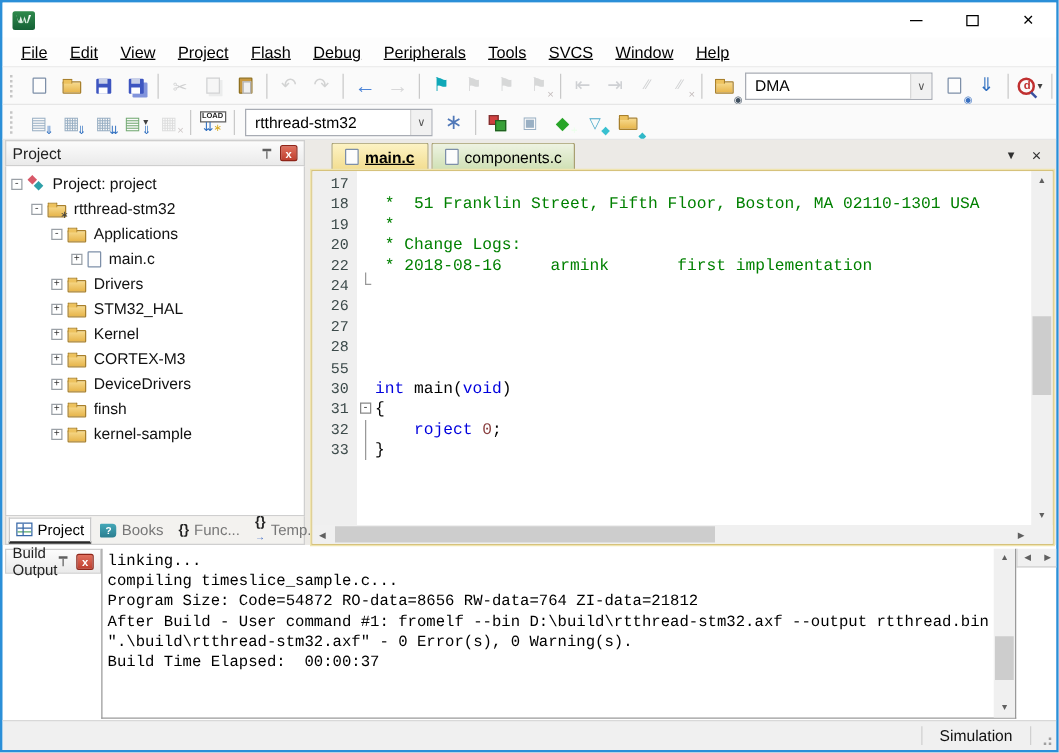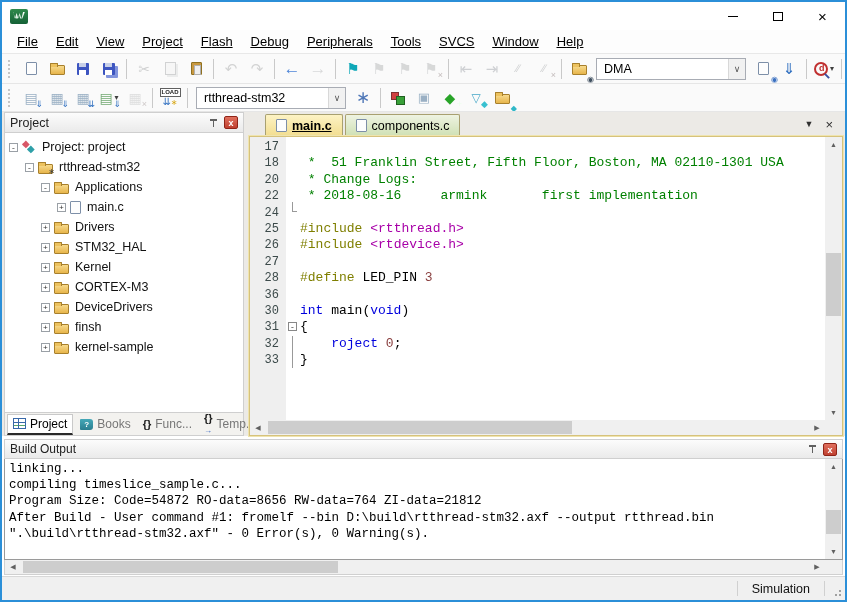--- a/index.html
+++ b/index.html
@@ -136,21 +136,21 @@
   .sb-v{width:17px;background:#f0f0f0;display:flex;flex-direction:column;flex:none;}
   .sb-h{height:15px;background:#f0f0f0;display:flex;flex:none;}
   .sb-btn{flex:none;display:flex;align-items:center;justify-content:center;font-size:7px;color:#606060;}
   .sb-v .sb-btn{height:15px;} .sb-h .sb-btn{width:16px;}
   .sb-track{flex:1;position:relative;}
   .sb-thumb{position:absolute;background:#cdcdcd;}
   .sb-v .sb-thumb{left:1px;right:1px;} .sb-h .sb-thumb{top:1px;bottom:1px;}
   .sb-corner{width:17px;flex:none;background:#f0f0f0;}
 
   
-  .bo{height:136px;margin:3px 2px 0;display:flex;flex-direction:column;flex:none;}
+  .bo{height:136px;margin:3px 2px 0;display:flex;flex-direction:row;flex:none;}
   .bohead{height:20px;display:flex;align-items:center;background:linear-gradient(#fcfcfc,#eaeaea);
           border:1px solid #cfcfcf;padding:0 5px;font-size:12px;color:#222;}
   .bohead .lbl{flex:1;}
   .bobody{flex:1;display:flex;border:1px solid #9a9a9a;border-top:none;background:#fff;min-height:0;}
   .bolines{flex:1;font:12.5px/16.2px "Liberation Mono",monospace;color:#000;padding:2px 4px;
            white-space:pre;overflow:hidden;}
   .bo .sb-h{border:1px solid #d0d0d0;border-top:none;}
 
   
   .statusbar{height:24px;background:#f0f0f0;border-top:1px solid #d8d8d8;display:flex;
@@ -457,58 +457,56 @@
               <div class="cl">
                 <span class="lnum">17</span>
                 <span class="fold"></span>
               </div>
               <div class="cl">
                 <span class="lnum">18</span>
                 <span class="fold"></span>
                 <span class="ctext"><span class="tok-c"> *  51 Franklin Street, Fifth Floor, Boston, MA 02110-1301 USA</span></span>
               </div>
               <div class="cl">
+                <span class="lnum">19</span>
+                <span class="fold"></span>
+                <span class="ctext"><span class="tok-c"> *</span></span>
+              </div>
+              <div class="cl">
                 <span class="lnum">20</span>
                 <span class="fold"></span>
                 <span class="ctext"><span class="tok-c"> * Change Logs:</span></span>
               </div>
               <div class="cl">
                 <span class="lnum">22</span>
                 <span class="fold"></span>
                 <span class="ctext"><span class="tok-c"> * 2018-08-16     armink       first implementation</span></span>
               </div>
               <div class="cl">
                 <span class="lnum">24</span>
                 <span class="fold">
                   <span class="fend"></span>
                 </span>
                 <span class="ctext"></span>
               </div>
               <div class="cl">
-                <span class="lnum">25</span>
-                <span class="fold"></span>
-                <span class="ctext"><span class="tok-pp">#include</span><span class="tok-t"> </span><span class="tok-inc">&lt;rtthread.h&gt;</span></span>
-              </div>
-              <div class="cl">
                 <span class="lnum">26</span>
                 <span class="fold"></span>
-                <span class="ctext"><span class="tok-pp">#include</span><span class="tok-t"> </span><span class="tok-inc">&lt;rtdevice.h&gt;</span></span>
               </div>
               <div class="cl">
                 <span class="lnum">27</span>
                 <span class="fold"></span>
                 <span class="ctext"></span>
               </div>
               <div class="cl">
                 <span class="lnum">28</span>
                 <span class="fold"></span>
-                <span class="ctext"><span class="tok-pp">#define</span><span class="tok-t"> LED_PIN </span><span class="tok-n">3</span></span>
-              </div>
-              <div class="cl">
-                <span class="lnum">36</span>
+              </div>
+              <div class="cl">
+                <span class="lnum">55</span>
                 <span class="fold"></span>
                 <span class="ctext"></span>
               </div>
               <div class="cl">
                 <span class="lnum">30</span>
                 <span class="fold"></span>
                 <span class="ctext"><span class="tok-k">int</span><span class="tok-t"> main(</span><span class="tok-k">void</span><span class="tok-t">)</span></span>
               </div>
               <div class="cl">
                 <span class="lnum">31</span>
@@ -554,21 +552,21 @@
 
   <div class="bo">
     <div class="bohead">
       <span class="lbl">Build Output</span>
       <span class="hicons" style="display:flex;align-items:center;gap:5px;">
         <span class="ic ic-pin"></span>
         <span class="close-box">x</span>
       </span>
     </div>
     <div class="bobody">
-      <div class="bolines"><div>linking...</div><div>compiling timeslice_sample.c...</div><div>Program Size: Code=54872 RO-data=8656 RW-data=764 ZI-data=21812</div><div>After Build - User command #1: fromelf --bin D:\build\rtthread-stm32.axf --output rtthread.bin</div><div>".\build\rtthread-stm32.axf" - 0 Error(s), 0 Warning(s).</div></div>
+      <div class="bolines"><div>linking...</div><div>compiling timeslice_sample.c...</div><div>Program Size: Code=54872 RO-data=8656 RW-data=764 ZI-data=21812</div><div>After Build - User command #1: fromelf --bin D:\build\rtthread-stm32.axf --output rtthread.bin</div><div>".\build\rtthread-stm32.axf" - 0 Error(s), 0 Warning(s).</div><div>Build Time Elapsed:  00:00:37</div></div>
       <div class="sb-v">
         <div class="sb-btn">▲</div>
         <div class="sb-track">
             <div class="sb-thumb" style="top:52%;height:34%;"></div>
           </div>
         <div class="sb-btn">▼</div>
       </div>
     </div>
     <div class="sb-h">
       <div class="sb-btn">◀</div>

